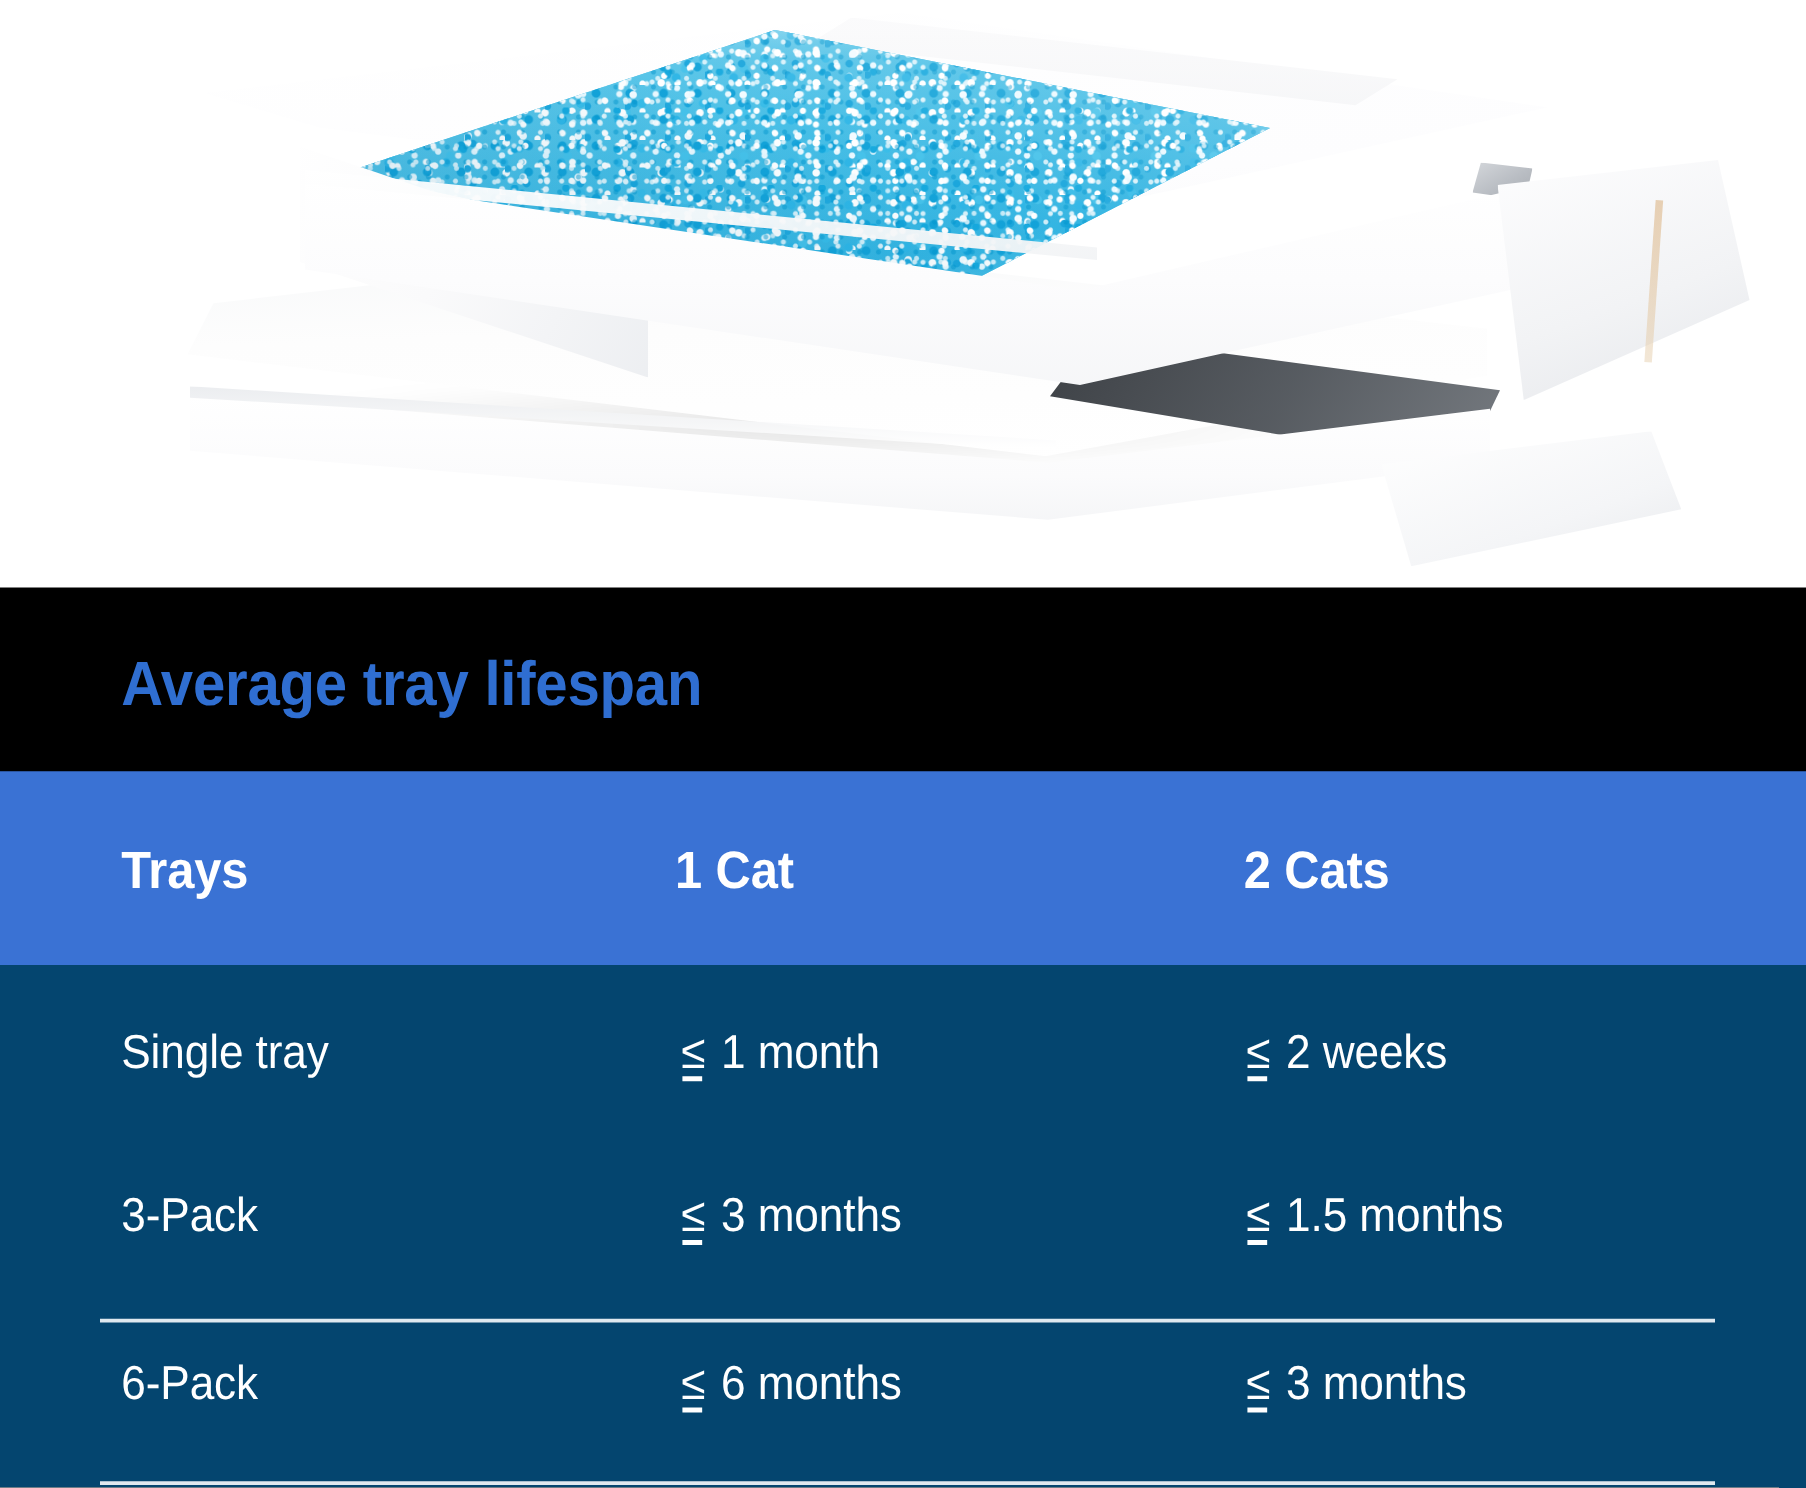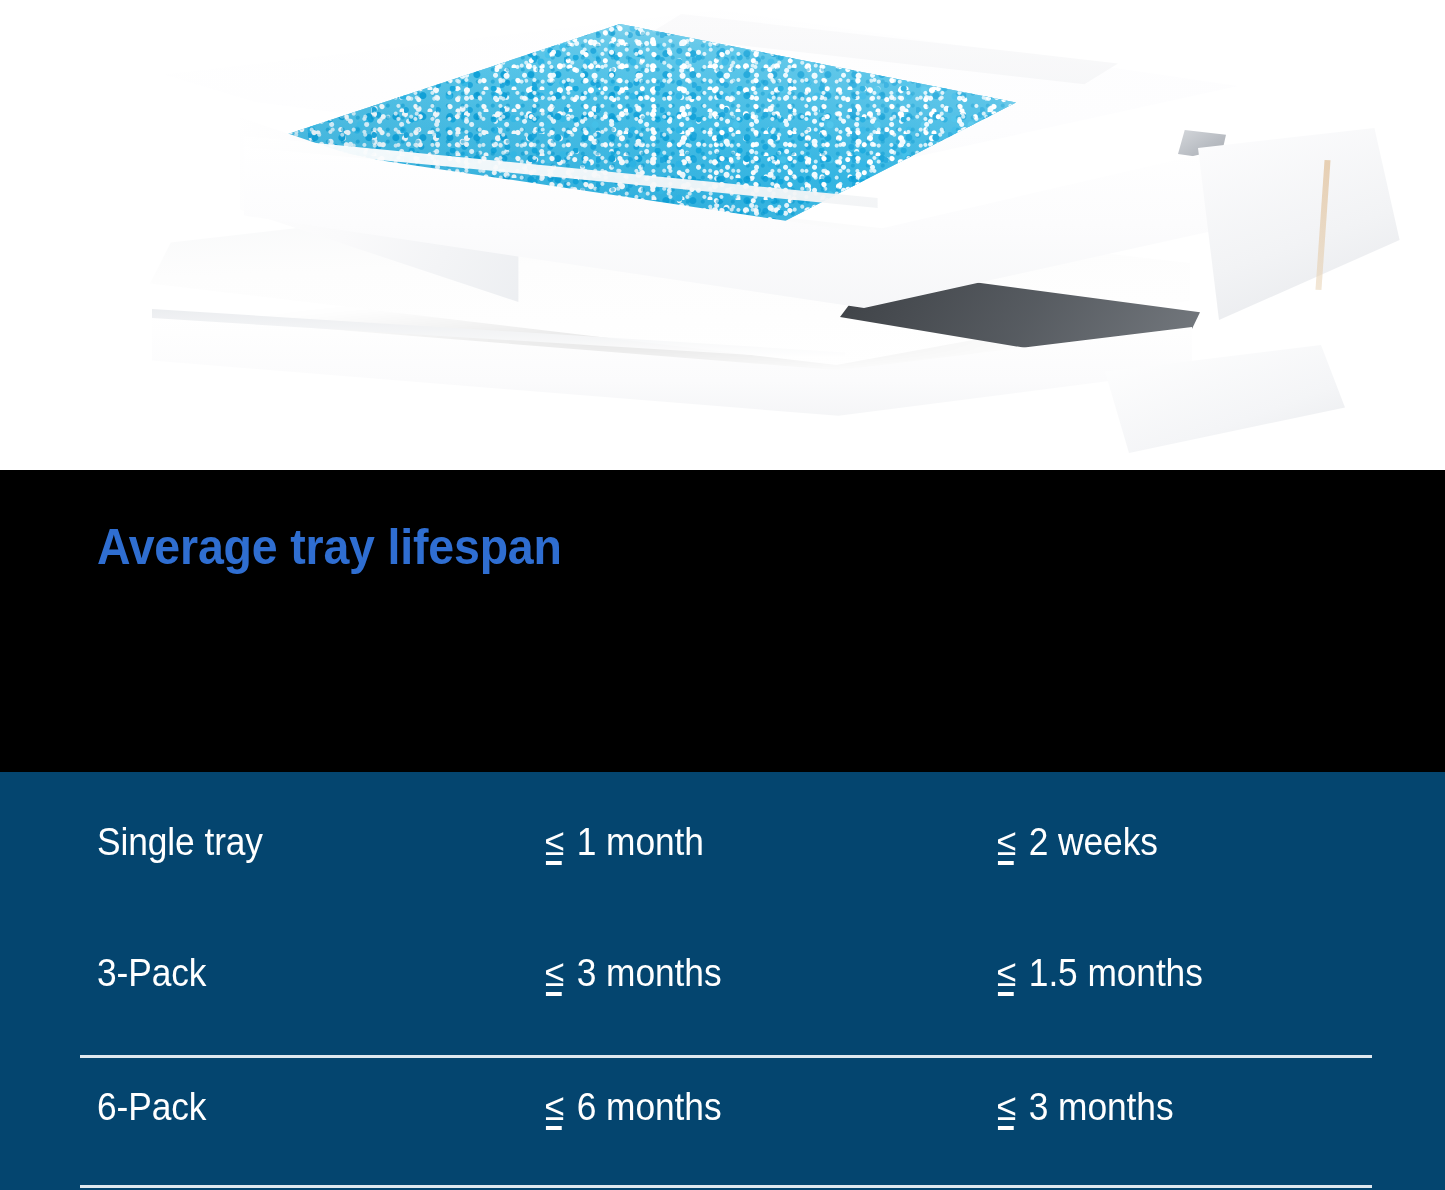--- a/index.html
+++ b/index.html
@@ -328,20 +328,25 @@
         <div class="tu-seam"></div>
       </div>
 
     </div>
   </div>
 
   <div class="title" style="color: rgb(47, 110, 209);">Average tray lifespan</div>
 
   <div class="table">
 
+    <div class="thead" style="background: rgb(58, 114, 212);">
+      <div class="cell th" style="left:97px; top:55px;">Trays</div>
+      <div class="cell th" style="left:540px; top:55px;">1 Cat</div>
+      <div class="cell th" style="left:995px; top:55px;">2 Cats</div>
+    </div>
 
     <div class="tbody" style="background: rgb(4, 69, 111);">
 
       <div>
         <div class="cell td" style="left:97px; top:49px;">Single tray</div>
         <div class="cell td" style="left:545px; top:49px;">
           <span class="lte">≤</span>
           <span>1 month</span>
         </div>
         <div class="cell td" style="left:997px; top:49px;">

